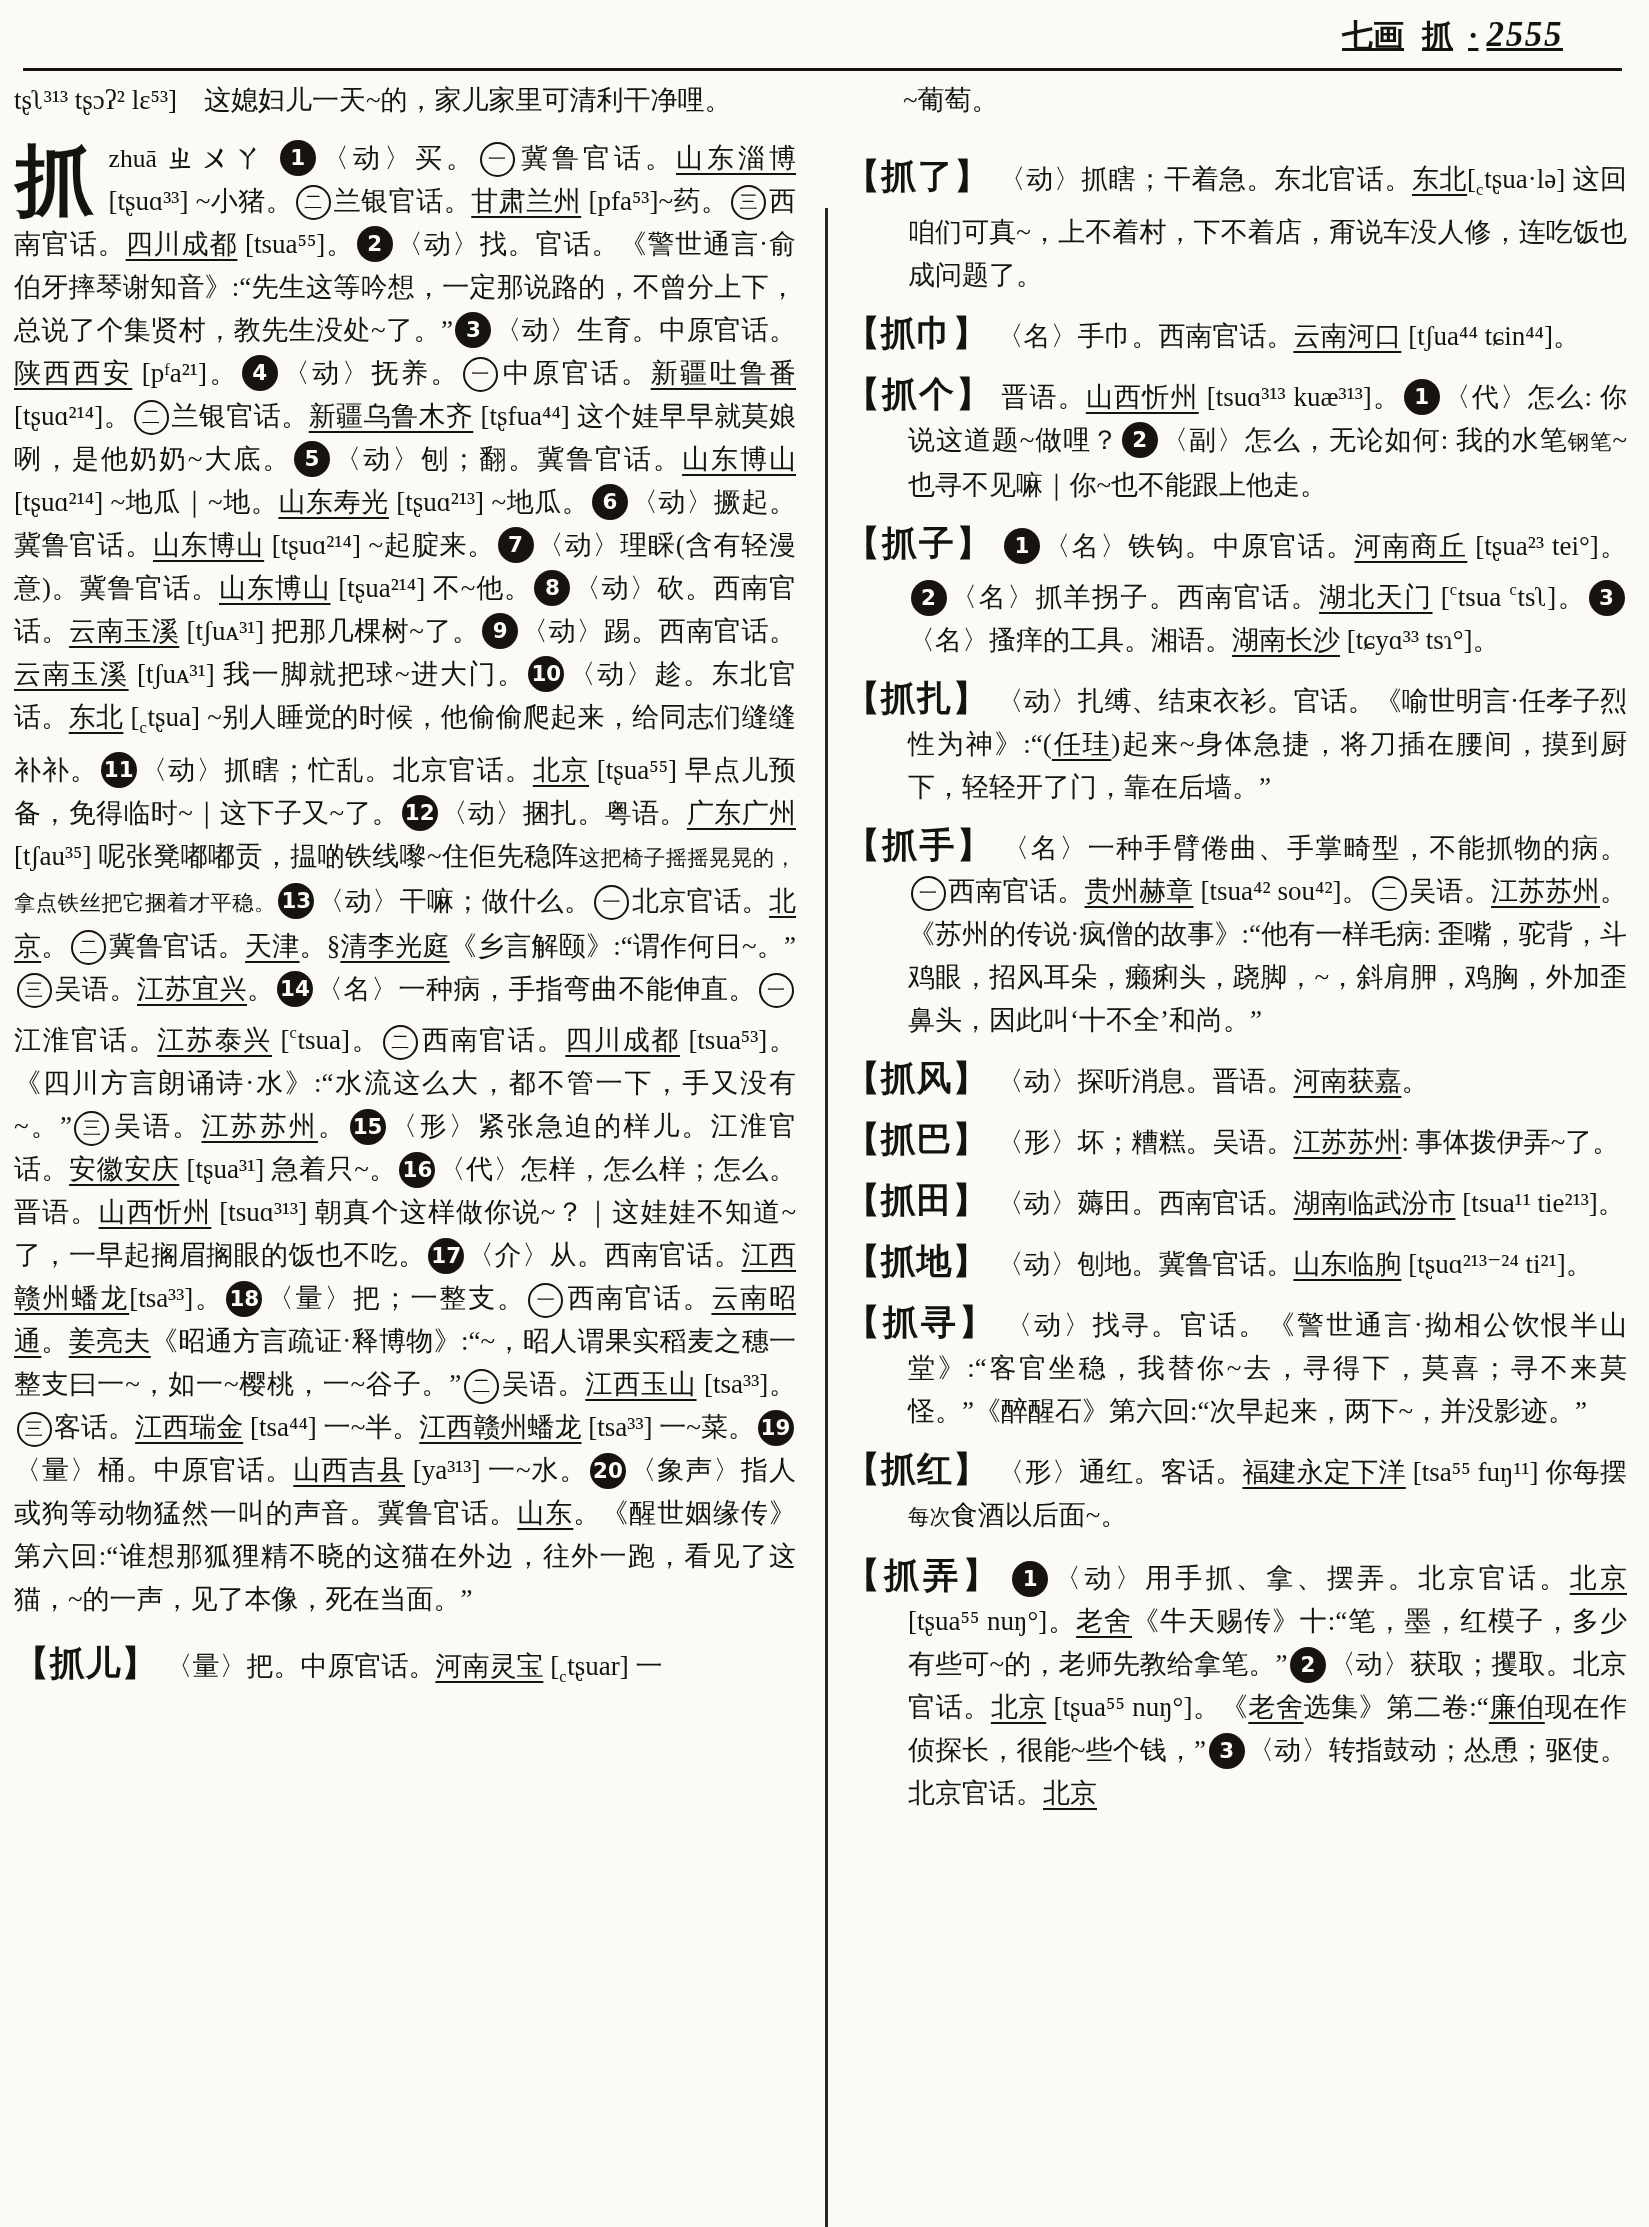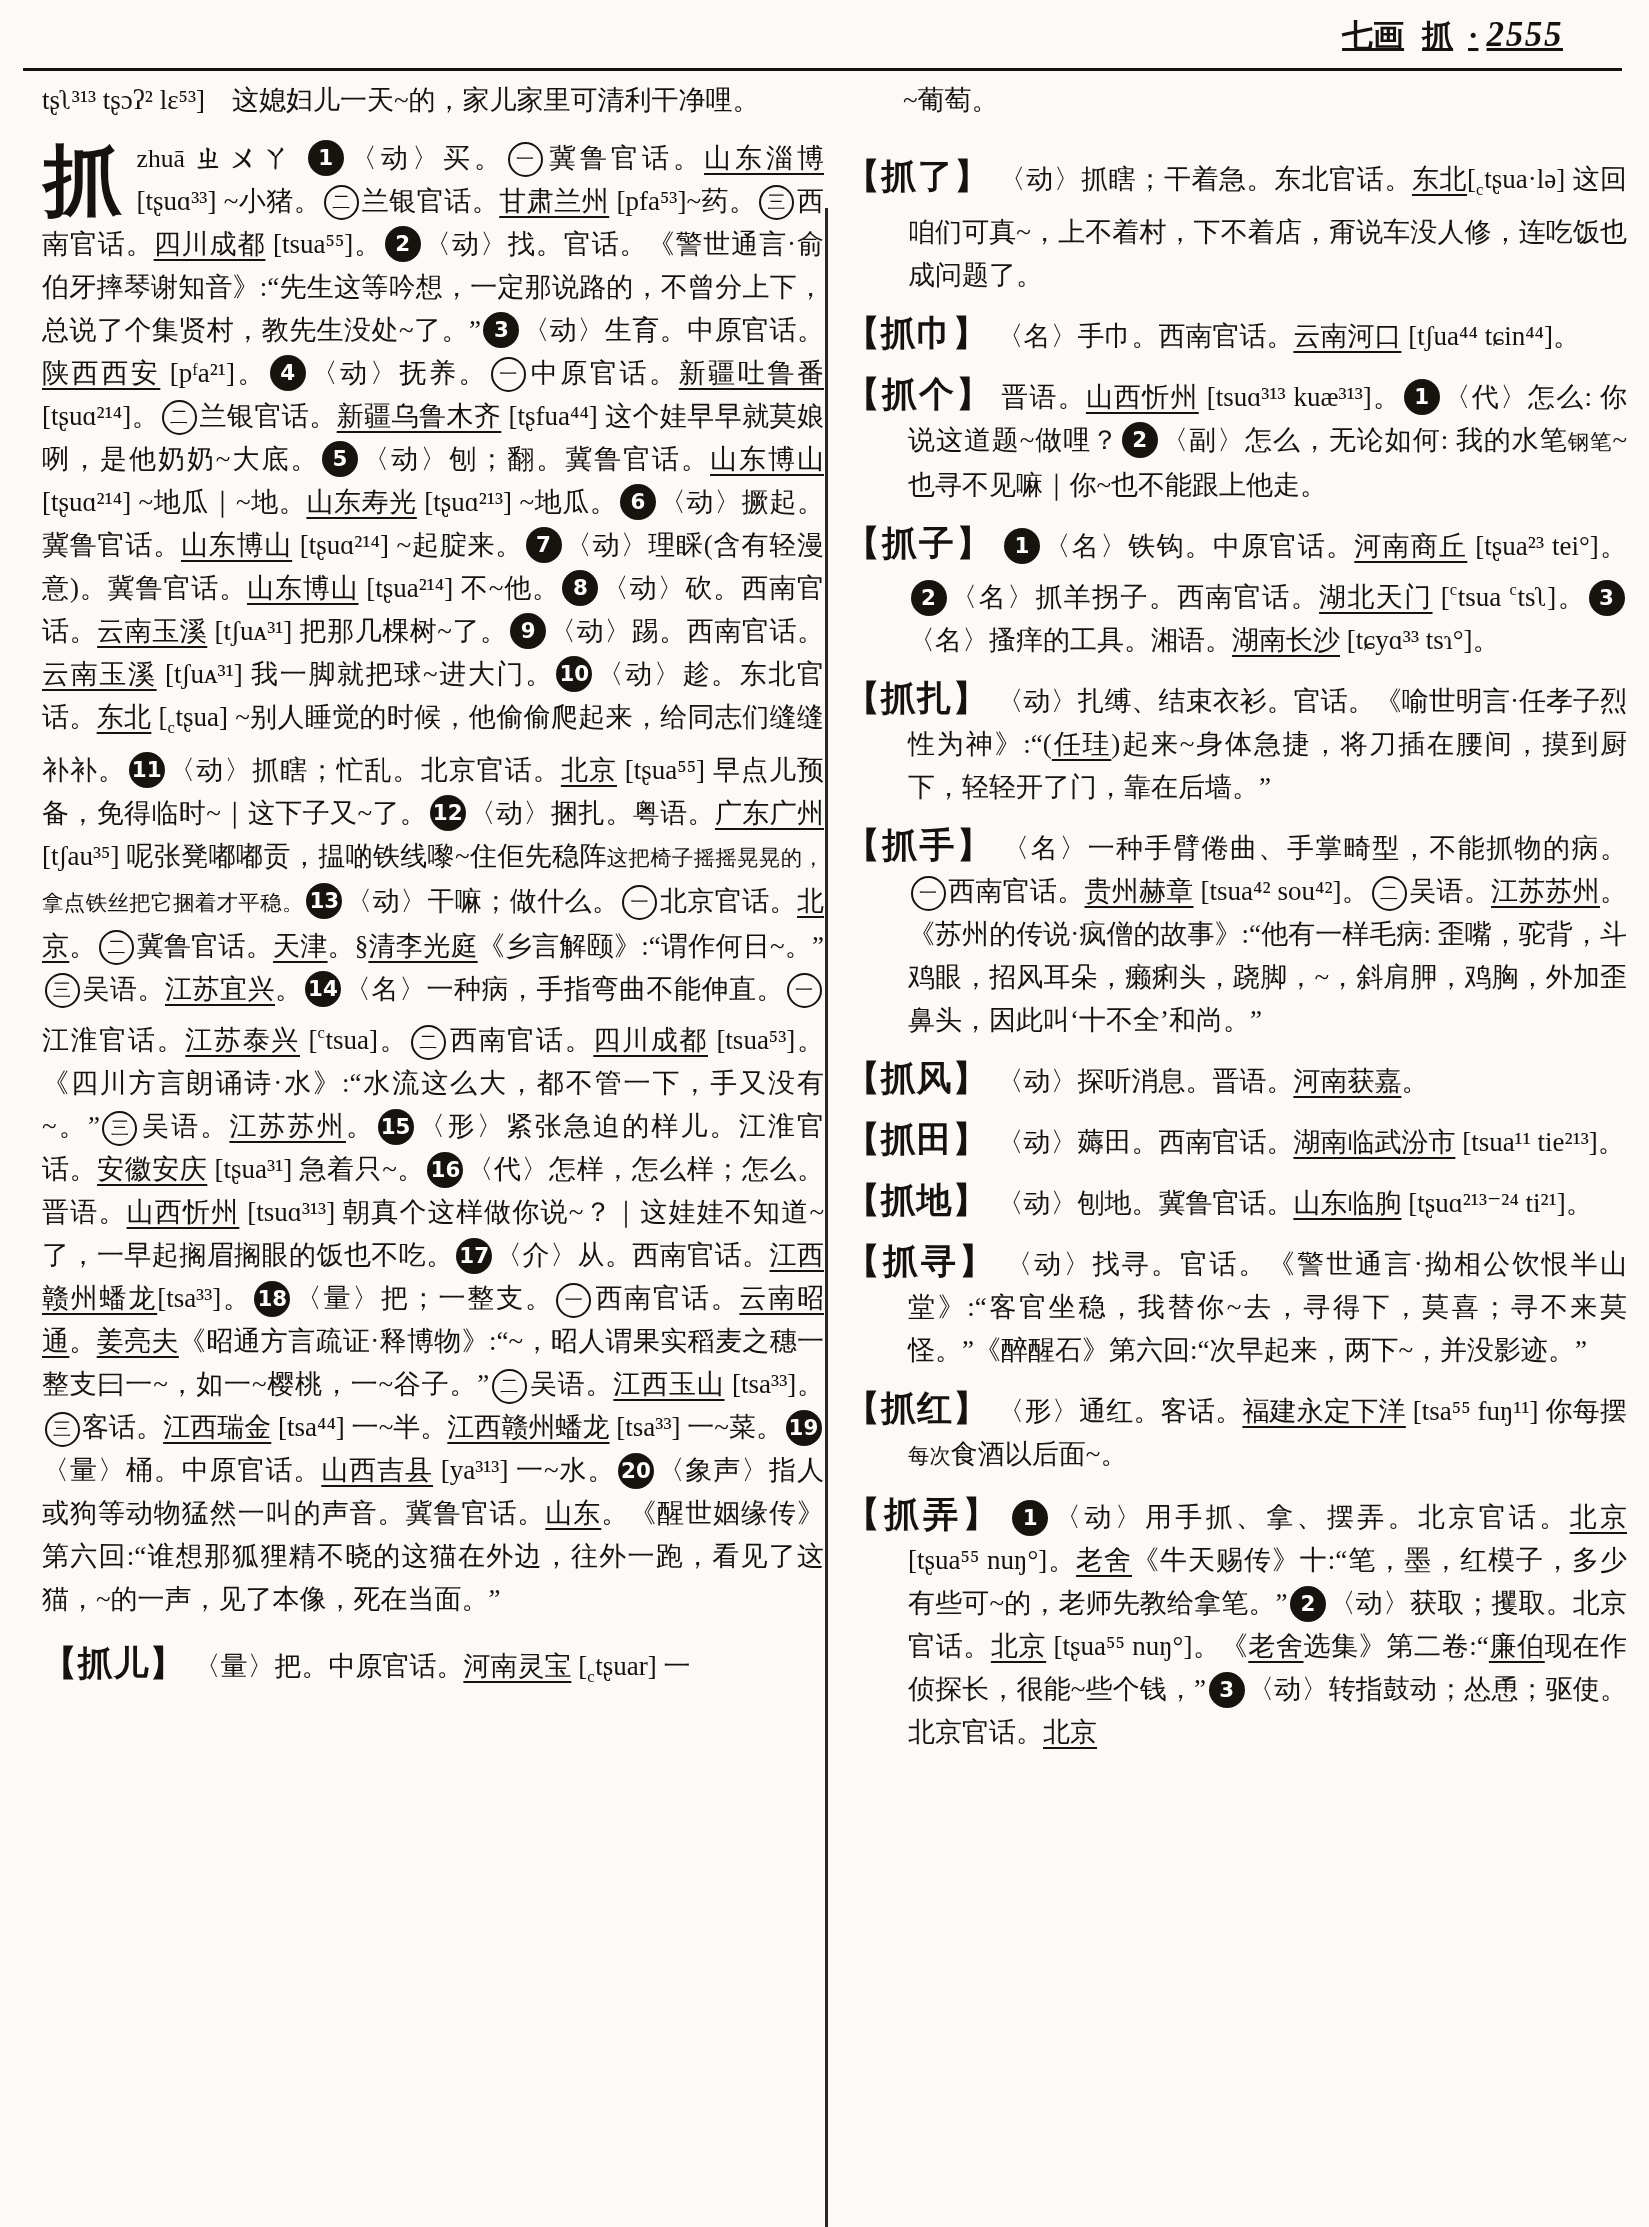--- a/index.html
+++ b/index.html
@@ -8,21 +8,21 @@
     background:#fbfaf6;color:#151310;
     font-family:"Liberation Serif","DejaVu Serif",serif;
   }
   .page-header{position:absolute;top:15px;right:87px;font-size:31px;font-weight:bold;white-space:nowrap;text-decoration:underline;}
   .page-header .hw{margin-left:18px;}
   .page-header .sep{margin:0 8.2px 0 15px;font-weight:bold;}
   .page-header .pnum{font-size:35px;font-style:italic;letter-spacing:1.6px;}
   .top-rule{position:absolute;top:68px;left:23px;width:1599px;height:3.3px;background:#17140f;}
   .col-divider{position:absolute;top:208px;left:825px;width:2.5px;height:2020px;background:#2a2620;}
   .col{position:absolute;top:79px;height:2142px;overflow:hidden;font-size:27px;line-height:43px;text-align:justify;}
-  .col-left{left:42px;width:782px;}
+  .col-left{left:14px;width:782px;}
   .col-right{left:845px;width:782px;}
   p{margin:0;}
   .cont-left{margin-bottom:15px;}
   .cont-right{padding-left:58px;margin-bottom:33px;}
   .main-entry{margin-bottom:21.4px;}
   .bigchar{float:left;font-size:78px;line-height:82px;font-weight:bold;padding:3.3px 15px 0 1.6px;}
   .pinyin{font-size:25.6px;padding-right:6.6px;}
   .zhuyin{font-size:27px;letter-spacing:2.5px;padding-right:8.2px;font-weight:bold;}
   .entry{padding-left:63px;text-indent:-63px;margin-bottom:15px;}
   .hw-bracket{font-size:35px;font-weight:bold;letter-spacing:0.8px;padding-right:8.2px;}
@@ -68,20 +68,21 @@
   <p class="entry"><span class="hw-bracket hw">【抓个】</span><span class="body">晋语。<u>山西忻州</u> [tsuɑ³¹³ kuæ³¹³]。<span class="cn">1</span>〈代〉怎么: 你说这道题~做哩？<span class="cn">2</span>〈副〉怎么，无论如何: 我的水笔<span class="gloss">钢笔</span>~也寻不见嘛｜你~也不能跟上他走。</span></p>
 
   <p class="entry"><span class="hw-bracket hw">【抓子】</span><span class="body"><span class="cn">1</span>〈名〉铁钩。中原官话。<u>河南商丘</u> [tʂua²³ tei°]。<span class="cn">2</span>〈名〉抓羊拐子。西南官话。<u>湖北天门</u> [<span class="htc">c</span>tsua <span class="htc">c</span>tsʅ]。<span class="cn">3</span>〈名〉搔痒的工具。湘语。<u>湖南长沙</u> [tɕyɑ³³ tsɿ°]。</span></p>
 
   <p class="entry"><span class="hw-bracket hw">【抓扎】</span><span class="body">〈动〉扎缚、结束衣衫。官话。《喻世明言·任孝子烈性为神》:“(<u>任珪</u>)起来~身体急捷，将刀插在腰间，摸到厨下，轻轻开了门，靠在后墙。”</span></p>
 
   <p class="entry"><span class="hw-bracket hw">【抓手】</span><span class="body">〈名〉一种手臂倦曲、手掌畸型，不能抓物的病。<span class="co">一</span>西南官话。<u>贵州赫章</u> [tsua⁴² sou⁴²]。<span class="co">二</span>吴语。<u>江苏苏州</u>。《苏州的传说·疯僧的故事》:“他有一样毛病: 歪嘴，驼背，斗鸡眼，招风耳朵，癞痢头，跷脚，~，斜肩胛，鸡胸，外加歪鼻头，因此叫‘十不全’和尚。”</span></p>
 
   <p class="entry"><span class="hw-bracket hw">【抓风】</span><span class="body">〈动〉探听消息。晋语。<u>河南获嘉</u>。</span></p>
 
+  <p class="entry"><span class="hw-bracket hw">【抓巴】</span><span class="body">〈形〉坏；糟糕。吴语。<u>江苏苏州</u>: 事体拨伊弄~了。</span></p>
 
 
   <p class="entry"><span class="hw-bracket hw">【抓田】</span><span class="body">〈动〉薅田。西南官话。<u>湖南临武汾市</u> [tsua¹¹ tie²¹³]。</span></p>
 
   <p class="entry"><span class="hw-bracket hw">【抓地】</span><span class="body">〈动〉刨地。冀鲁官话。<u>山东临朐</u> [tʂuɑ²¹³⁻²⁴ ti²¹]。</span></p>
 
   <p class="entry"><span class="hw-bracket hw">【抓寻】</span><span class="body">〈动〉找寻。官话。《警世通言·拗相公饮恨半山堂》:“客官坐稳，我替你~去，寻得下，莫喜；寻不来莫怪。”《醉醒石》第六回:“次早起来，两下~，并没影迹。”</span></p>
 
   <p class="entry"><span class="hw-bracket hw">【抓红】</span><span class="body">〈形〉通红。客话。<u>福建永定下洋</u> [tsa⁵⁵ fuŋ¹¹] 你每摆<span class="gloss">每次</span>食酒以后面~。</span></p>
 

